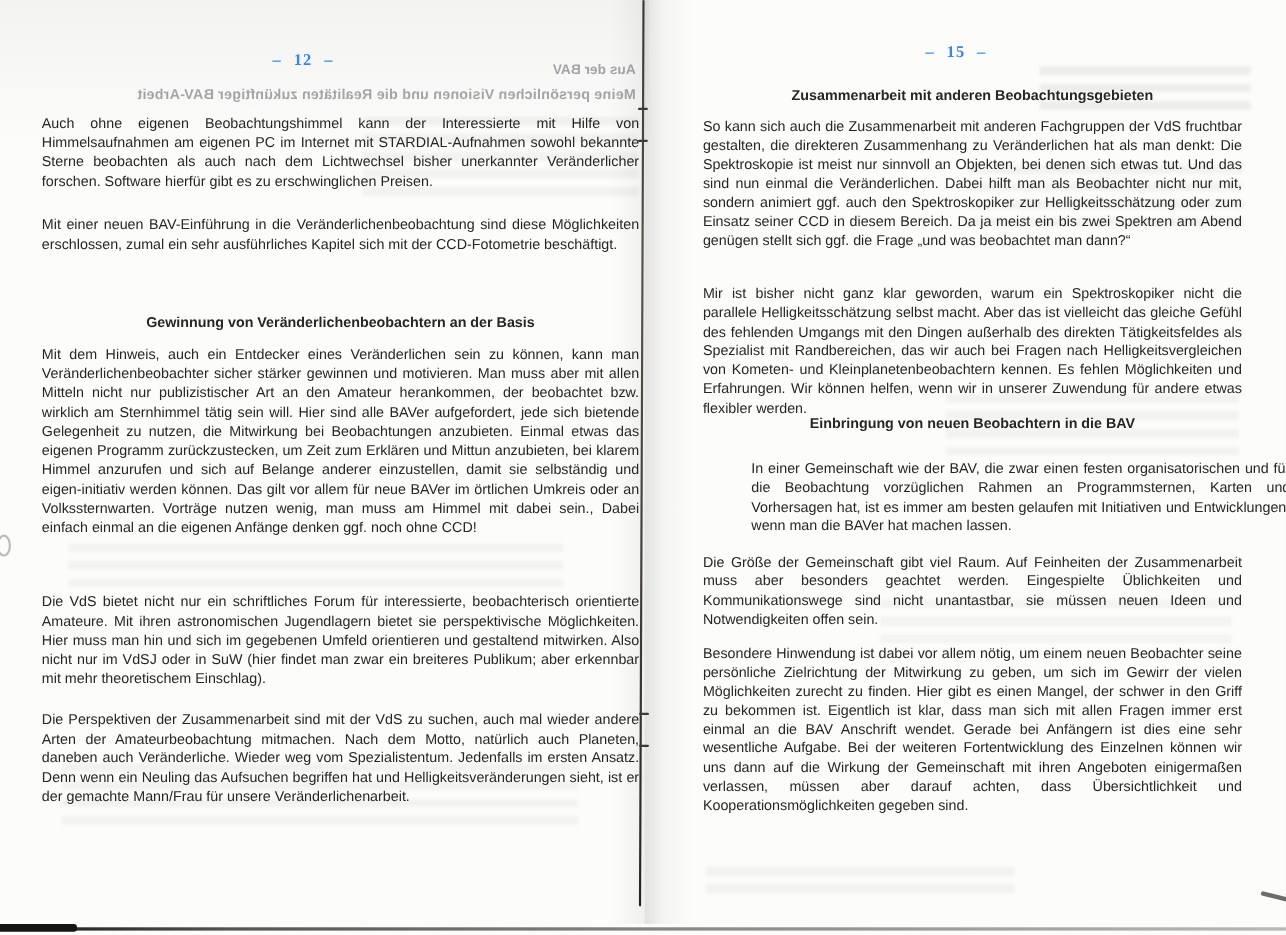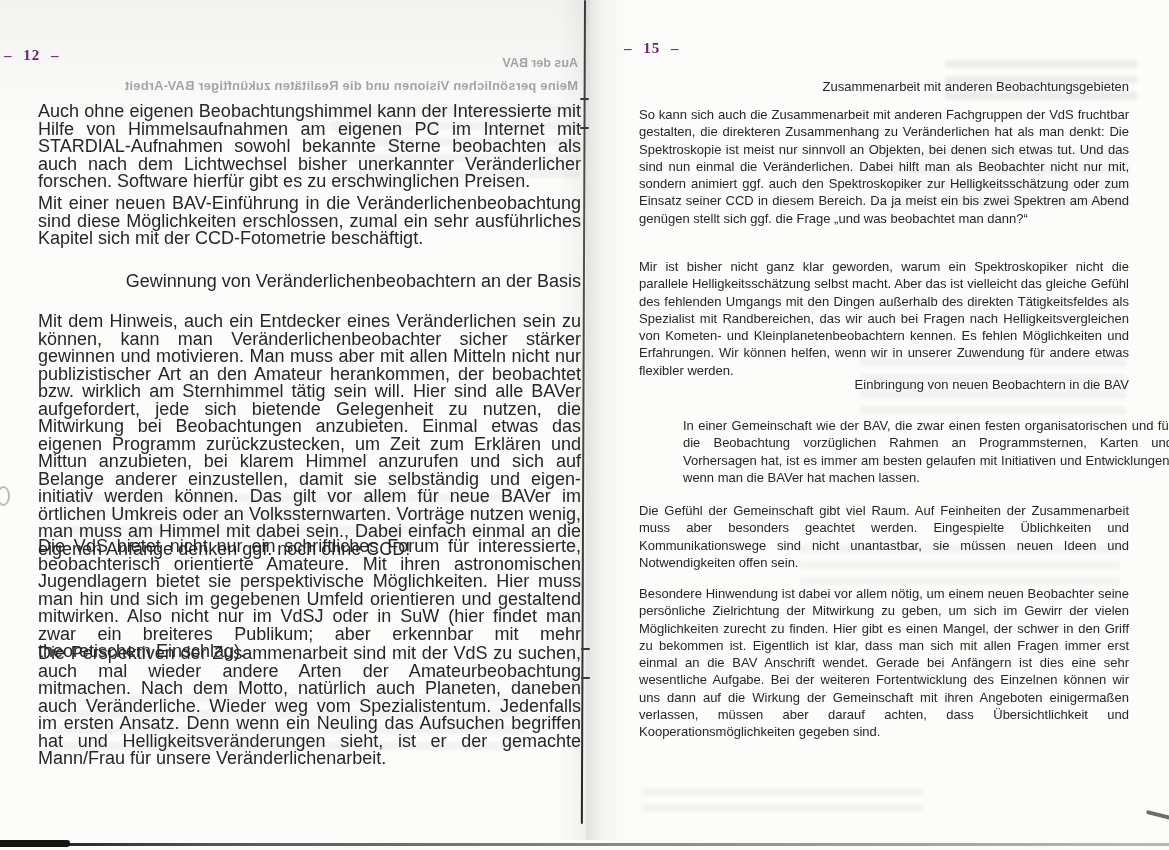--- a/index.html
+++ b/index.html
@@ -14,30 +14,30 @@
   
   .tint-top-left{position:absolute;left:0;top:0;width:590px;height:160px;
     background:linear-gradient(180deg, rgba(120,120,115,0.07), rgba(120,120,115,0) 85%);}
   .tint-gutter{position:absolute;left:586px;top:0;width:46px;height:840px;
     background:linear-gradient(90deg, rgba(90,90,90,0.16), rgba(120,120,120,0.05) 40%, rgba(120,120,120,0) 100%);}
   .tint-left-of-gutter{position:absolute;left:556px;top:0;width:30px;height:840px;
     background:linear-gradient(90deg, rgba(120,120,120,0) , rgba(100,100,100,0.08) 100%);}
 
   .page{position:absolute;top:0;height:850px;}
   .col{position:absolute;text-align:justify;}
-  .left-col{left:38px;width:543px;font-size:18px;line-height:17.5px;}
+  .left-col{left:38px;width:543px;font-size:13px;line-height:17.5px;}
   .right-col{left:639px;width:490px;font-size:13px;line-height:17.3px;}
 
   .pageno{
     position:absolute;
     font-family:"Liberation Serif", serif;
     font-weight:700;font-size:15px;letter-spacing:1px;word-spacing:6px;
-    color:#701a75;
+    text-align:center;color:#3b82f6;
   }
-  .heading{position:absolute;text-align:right;}
+  .heading{position:absolute;text-align:center;font-weight:bold;}
 
   
   .gutter-line{position:absolute;left:584px;top:0;width:2px;height:824px;
     background:linear-gradient(180deg,#3a3a3a 0%, #55504c 30%, #3c3a38 70%, #262422 100%);
     transform:rotate(0.22deg);transform-origin:top center;border-radius:2px;}
   .staple{position:absolute;width:9px;height:2px;background:#3c3a38;border-radius:1px;}
   .bottom-edge{position:absolute;left:0;top:843px;width:1169px;height:3px;
     background:linear-gradient(90deg,#141414 0%, #555 18%, #8b8b88 55%, #b8b8b4 100%);}
   .bottom-corner-left{position:absolute;left:0;top:840px;width:70px;height:7px;background:#171513;border-radius:0 3px 3px 0;}
   .corner-mark-right{position:absolute;left:1146px;top:813px;width:26px;height:4px;background:#4a4743;
@@ -74,21 +74,21 @@
   <div class="smudge" style="left:800px;top:545px;width:320px;height:48px;opacity:.45;"></div>
   <div class="smudge" style="left:642px;top:788px;width:280px;height:28px;opacity:.5;"></div>
 
   <div class="page">
     <div class="pageno" style="left:38px;top:47px;width:543px;margin-left:-34px;">– 12 –</div>
 
     <div class="col left-col" style="top:103px;">Auch ohne eigenen Beobachtungshimmel kann der Interessierte mit Hilfe von Himmelsaufnahmen am eigenen PC im Internet mit STARDIAL-Aufnahmen sowohl bekannte Sterne beobachten als auch nach dem Lichtwechsel bisher unerkannter Veränderlicher forschen. Software hierfür gibt es zu erschwinglichen Preisen.</div>
 
     <div class="col left-col" style="top:195px;">Mit einer neuen BAV-Einführung in die Veränderlichenbeobachtung sind diese Möglichkeiten erschlossen, zumal ein sehr ausführliches Kapitel sich mit der CCD-Fotometrie beschäftigt.</div>
 
-    <div class="col left-col heading" style="top:273px;">Gewinnung von Veränderlichenbeobachtern an der Basis</div>
+    <div class="col left-col heading" style="top:284px;">Gewinnung von Veränderlichenbeobachtern an der Basis</div>
 
     <div class="col left-col" style="top:313px;">Mit dem Hinweis, auch ein Entdecker eines Veränderlichen sein zu können, kann man Veränderlichenbeobachter sicher stärker gewinnen und motivieren. Man muss aber mit allen Mitteln nicht nur publizistischer Art an den Amateur herankommen, der beobachtet bzw. wirklich am Sternhimmel tätig sein will. Hier sind alle BAVer aufgefordert, jede sich bietende Gelegenheit zu nutzen, die Mitwirkung bei Beobachtungen anzubieten. Einmal etwas das eigenen Programm zurückzustecken, um Zeit zum Erklären und Mittun anzubieten, bei klarem Himmel anzurufen und sich auf Belange anderer einzustellen, damit sie selbständig und eigen-initiativ werden können. Das gilt vor allem für neue BAVer im örtlichen Umkreis oder an Volkssternwarten. Vorträge nutzen wenig, man muss am Himmel mit dabei sein., Dabei einfach einmal an die eigenen Anfänge denken ggf. noch ohne CCD!</div>
 
     <div class="col left-col" style="top:538px;">Die VdS bietet nicht nur ein schriftliches Forum für interessierte, beobachterisch orientierte Amateure. Mit ihren astronomischen Jugendlagern bietet sie perspektivische Möglichkeiten. Hier muss man hin und sich im gegebenen Umfeld orientieren und gestaltend mitwirken. Also nicht nur im VdSJ oder in SuW (hier findet man zwar ein breiteres Publikum; aber erkennbar mit mehr theoretischem Einschlag).</div>
 
     <div class="col left-col" style="top:645px;">Die Perspektiven der Zusammenarbeit sind mit der VdS zu suchen, auch mal wieder andere Arten der Amateurbeobachtung mitmachen. Nach dem Motto, natürlich auch Planeten, daneben auch Veränderliche. Wieder weg vom Spezialistentum. Jedenfalls im ersten Ansatz. Denn wenn ein Neuling das Aufsuchen begriffen hat und Helligkeitsveränderungen sieht, ist er der gemachte Mann/Frau für unsere Veränderlichenarbeit.</div>
   </div>
 
   <div class="page">
     <div class="pageno" style="left:639px;top:40px;width:490px;margin-left:-15px;">– 15 –</div>
@@ -96,21 +96,21 @@
     <div class="col right-col heading" style="top:78px;">Zusammenarbeit mit anderen  Beobachtungsgebieten</div>
 
     <div class="col right-col" style="top:106px;">So kann sich auch die Zusammenarbeit mit anderen Fachgruppen der VdS fruchtbar gestalten, die direkteren Zusammenhang zu Veränderlichen hat als man denkt: Die Spektroskopie ist meist nur sinnvoll an Objekten, bei denen sich etwas tut. Und das sind nun einmal die Veränderlichen. Dabei hilft man als Beobachter nicht nur mit, sondern animiert ggf. auch den Spektroskopiker zur Helligkeitsschätzung oder zum Einsatz seiner CCD in diesem Bereich. Da ja meist ein bis zwei Spektren am Abend genügen stellt sich ggf. die Frage „und was beobachtet man dann?“</div>
 
     <div class="col right-col" style="top:258px;">Mir ist bisher nicht ganz klar geworden, warum ein Spektroskopiker nicht die parallele Helligkeitsschätzung selbst macht. Aber das ist vielleicht das gleiche Gefühl des fehlenden Umgangs mit den Dingen außerhalb des direkten Tätigkeitsfeldes als Spezialist mit Randbereichen, das wir auch bei Fragen nach Helligkeitsvergleichen von Kometen- und Kleinplanetenbeobachtern kennen. Es fehlen Möglichkeiten und Erfahrungen. Wir können helfen, wenn wir in unserer Zuwendung für andere etwas flexibler werden.</div>
 
     <div class="col right-col heading" style="top:376px;">Einbringung von neuen Beobachtern in die BAV</div>
 
     <div class="col right-col" style="top:417px;margin-left:44px;">In einer Gemeinschaft wie der BAV, die zwar einen festen organisatorischen und für die Beobachtung vorzüglichen Rahmen an Programmsternen, Karten und Vorhersagen hat, ist es immer am besten gelaufen mit Initiativen und Entwicklungen, wenn man die BAVer hat machen lassen.</div>
 
-    <div class="col right-col" style="top:502px;">Die Gefühl der Gemeinschaft gibt viel Raum. Auf Feinheiten der Zusammenarbeit muss aber besonders geachtet werden. Eingespielte Üblichkeiten und Kommunikationswege sind nicht unantastbar, sie müssen neuen Ideen und Notwendigkeiten offen sein.</div>
+    <div class="col right-col" style="top:502px;">Die Größe der Gemeinschaft gibt viel Raum. Auf Feinheiten der Zusammenarbeit muss aber besonders geachtet werden. Eingespielte Üblichkeiten und Kommunikationswege sind nicht unantastbar, sie müssen neuen Ideen und Notwendigkeiten offen sein.</div>
 
     <div class="col right-col" style="top:585px;">Besondere Hinwendung ist dabei vor allem nötig, um einem neuen Beobachter seine persönliche Zielrichtung der Mitwirkung zu geben, um sich im Gewirr der vielen Möglichkeiten zurecht zu finden. Hier gibt es einen Mangel, der schwer in den Griff zu bekommen ist. Eigentlich ist klar, dass man sich mit allen Fragen immer erst einmal an die BAV Anschrift wendet. Gerade bei Anfängern ist dies eine sehr wesentliche Aufgabe. Bei der weiteren Fortentwicklung des Einzelnen können wir uns dann auf die Wirkung der Gemeinschaft mit ihren Angeboten einigermaßen verlassen, müssen aber darauf achten, dass Übersichtlichkeit und Kooperationsmöglichkeiten gegeben sind.</div>
   </div>
 
   <div class="gutter-line"></div>
   <div class="staple" style="left:580px;top:98px;"></div>
   <div class="staple" style="left:580px;top:127px;"></div>
   <div class="staple" style="left:581px;top:648px;"></div>
   <div class="staple" style="left:581px;top:677px;"></div>
 

